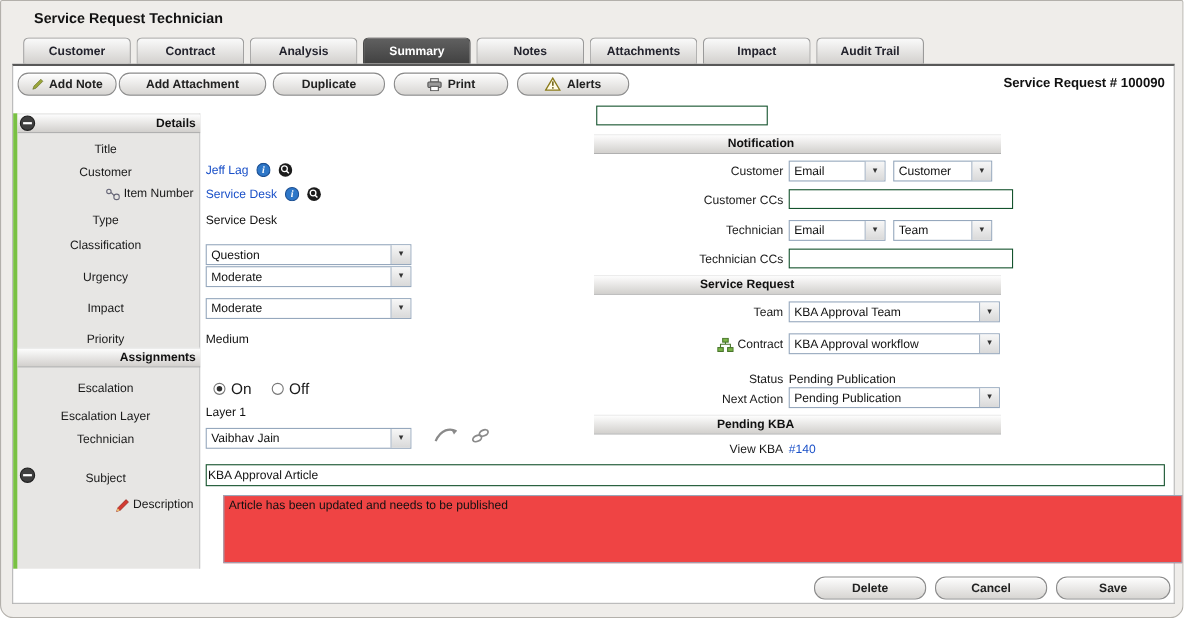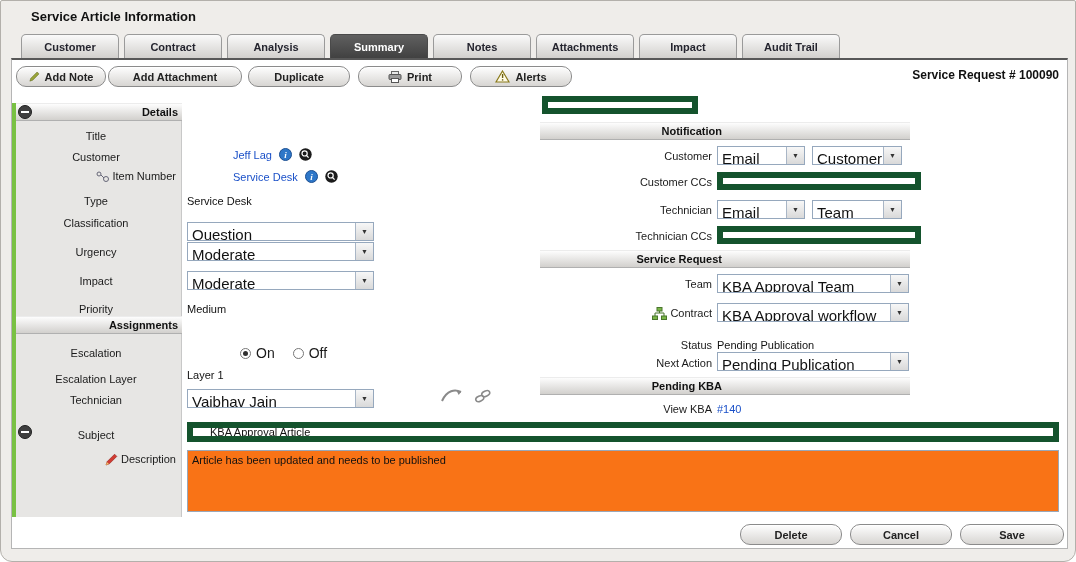--- a/index.html
+++ b/index.html
@@ -22,44 +22,44 @@
   .hdr { position:absolute; height:18px; background:linear-gradient(#fdfdfd,#d2d0cd);
          border-top:1px solid #ececec; border-bottom:1px solid #b0b0b0; box-sizing:border-box;
          font-size:11px; font-weight:bold; color:#111; display:flex; align-items:center; justify-content:flex-end; }
   .hdr-l { left:4px; width:166px; padding-right:4px; }
   .hdr-r { left:528px; width:370px; padding-right:188px; }
   .ll { position:absolute; left:4px; width:160px; text-align:center; font-size:11px; color:#1a1a1a; line-height:13px; }
   .rl { position:absolute; left:530px; width:170px; text-align:right; font-size:11px; color:#1a1a1a; line-height:13px; }
   .lf { display:flex; align-items:center; justify-content:flex-end; gap:3px; }
   .val { position:absolute; font-size:11px; color:#111; line-height:13px; }
   .link { color:#1a50c8; text-decoration:none; font-size:11px; cursor:pointer; }
-  .row { position:absolute; display:flex; align-items:center; gap:7px;margin-left:46px; }
+  .row { position:absolute; display:flex; align-items:center; gap:7px; }
   .dd { position:absolute; height:19px; border:1px solid #96a8bd; background:#fff; display:flex; align-items:stretch; box-sizing:border-box; cursor:pointer; }
-  .dd .t { flex:1; font-size:15px; color:#111; padding:3px 0 0 4px; white-space:nowrap; overflow:hidden; }
+  .dd .t { flex:1; font-size:11px; color:#111; padding:3px 0 0 4px; white-space:nowrap; overflow:hidden; }
   .dd .a { width:17px; border-left:1px solid #a9b6c6; background:linear-gradient(#f7f7f7,#d9d9d9);
            display:flex; align-items:center; justify-content:center; font-size:7px; color:#333; }
-  .inp { position:absolute; height:18px; border:6px solid #14532d; background:#fff; font-family:"Liberation Sans",sans-serif;
-         font-size:11px; color:#111; padding:0 17px; box-sizing:border-box; }
-  .ta  { position:absolute; border:1px solid #9aa7b8; background:#f97316; font-family:"Liberation Sans",sans-serif;
-         font-size:11px; color:#111; padding:3px 4px; box-sizing:border-box; resize:none; }
+  .inp { position:absolute; height:18px; border:1px solid #14532d; background:#fff; font-family:"Liberation Sans",sans-serif;
+         font-size:11px; color:#111; padding:0 1px; box-sizing:border-box; }
+  .ta  { position:absolute; border:1px solid #9aa7b8; background:#ef4444; font-family:"Liberation Sans",sans-serif;
+         font-size:11px; color:#111; padding:3px 4px; box-sizing:border-box; resize:none;margin-left:16px; }
   .minus { position:absolute; width:14px; height:14px; border-radius:50%; background:#3f3f3f; border:1px solid #1f1f1f;
            display:flex; align-items:center; justify-content:center; cursor:pointer; box-sizing:border-box; }
   .minus::after { content:""; width:8px; height:2px; background:#fff; }
   .radio { width:11px; height:11px; border-radius:50%; border:1px solid #777; background:#fff;
            display:inline-flex; align-items:center; justify-content:center; box-sizing:border-box; cursor:pointer; }
   .radio.on::after { content:""; width:5px; height:5px; border-radius:50%; background:#2f2f2f; }
   .rlbl { font-size:14px; color:#1a1a1a; }
   .icn { display:block; cursor:pointer; }
   .footer-btn { width:100px; }
 </style>
 </head>
 <body>
 
 <div class="window">
-  <div class="page-title">Service Article Information</div>
+  <div class="page-title">Service Request Technician</div>
 
   <div class="tabs">
     <div class="tab">Customer</div>
     <div class="tab">Contract</div>
     <div class="tab">Analysis</div>
     <div class="tab active">Summary</div>
     <div class="tab">Notes</div>
     <div class="tab">Attachments</div>
     <div class="tab">Impact</div>
     <div class="tab">Audit Trail</div>

